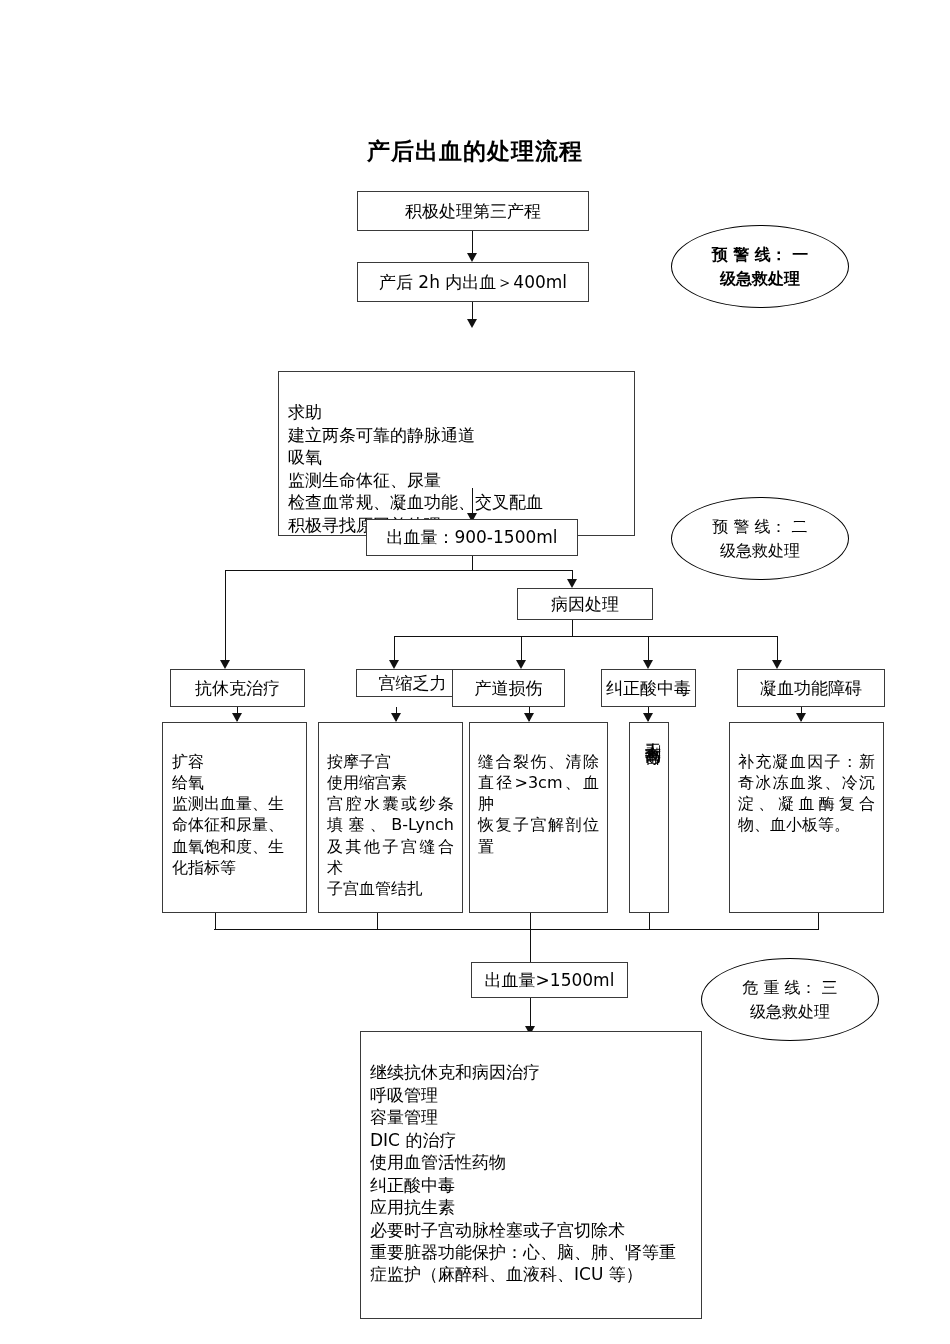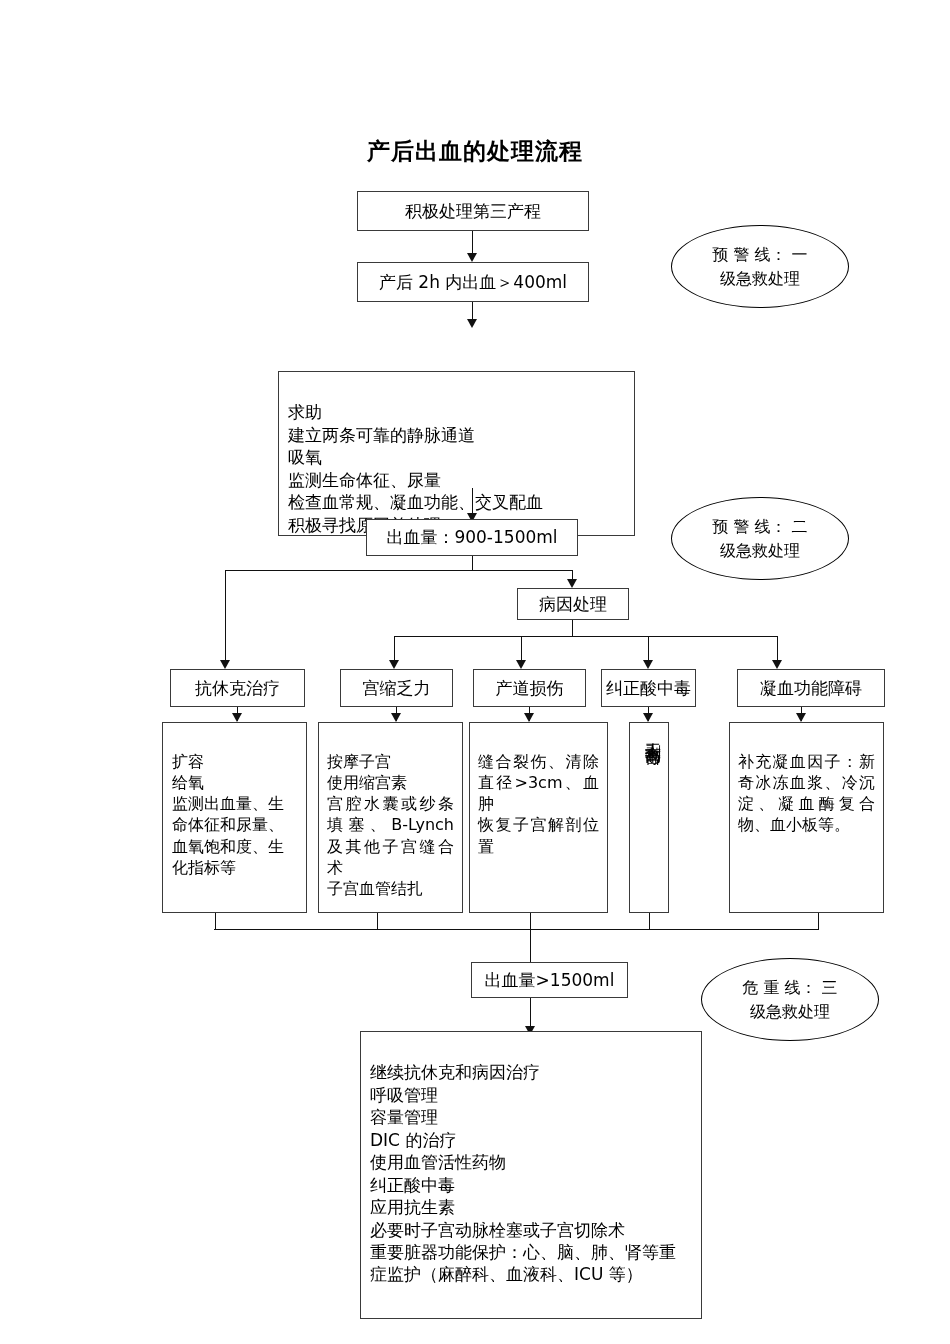--- a/index.html
+++ b/index.html
@@ -133,42 +133,42 @@
 
   <div class="vline" style="left:472px; top:556px; height:14px;"></div>
   <div class="hline" style="left:225px; top:570px; width:348px;"></div>
 
   <div class="vline" style="left:225px; top:570px; height:93px;"></div>
   <div class="arrowhead" style="left:220px; top:660px;"></div>
 
   <div class="vline" style="left:572px; top:570px; height:12px;"></div>
   <div class="arrowhead" style="left:567px; top:579px;"></div>
 
-  <div class="box center" style="left:517px; top:588px; width:112px; height:32px;">
+  <div class="box center" style="left:517px; top:588px; width:136px; height:32px;">
     <span>病因处理</span>
   </div>
   <div class="vline" style="left:572px; top:620px; height:16px;"></div>
 
   <div class="hline" style="left:394px; top:636px; width:383px;"></div>
   <div class="vline" style="left:394px; top:636px; height:27px;"></div>
   <div class="arrowhead" style="left:389px; top:660px;"></div>
   <div class="vline" style="left:521px; top:636px; height:27px;"></div>
   <div class="arrowhead" style="left:516px; top:660px;"></div>
   <div class="vline" style="left:648px; top:636px; height:27px;"></div>
   <div class="arrowhead" style="left:643px; top:660px;"></div>
   <div class="vline" style="left:777px; top:636px; height:27px;"></div>
   <div class="arrowhead" style="left:772px; top:660px;"></div>
 
   <div class="box center" style="left:170px; top:669px; width:135px; height:38px;">
     <span>抗休克治疗</span>
   </div>
-  <div class="box center" style="left:340px; top:669px; width:113px; height:38px;">
+  <div class="box center" style="left:356px; top:669px; width:113px; height:28px;">
     <span>宫缩乏力</span>
   </div>
-  <div class="box center" style="left:473px; top:669px; width:113px; height:38px;">
+  <div class="box center" style="left:452px; top:669px; width:113px; height:38px;">
     <span>产道损伤</span>
   </div>
   <div class="box center" style="left:601px; top:669px; width:95px; height:38px;">
     <span>纠正酸中毒</span>
   </div>
   <div class="box center" style="left:727px; top:669px; width:148px; height:38px;margin-left:10px;">
     <span>凝血功能障碍</span>
   </div>
 
   <div class="vline" style="left:237px; top:707px; height:14px;"></div>
@@ -227,21 +227,21 @@
 呼吸管理
 容量管理
 DIC 的治疗
 使用血管活性药物
 纠正酸中毒
 应用抗生素
 必要时子宫动脉栓塞或子宫切除术
 重要脏器功能保护：心、脑、肺、肾等重症监护（麻醉科、血液科、ICU 等）</span>
   </div>
 
-  <div class="ellipse" style="left:671px; top:225px; width:178px; height:83px;">
+  <div class="ellipse" style="left:671px; top:225px; width:178px; height:83px;font-weight:bold;">
     <span>预 警 线： 一
 级急救处理</span>
   </div>
   <div class="ellipse" style="left:671px; top:497px; width:178px; height:83px;">
     <span>预 警 线： 二
 级急救处理</span>
   </div>
   <div class="ellipse" style="left:701px; top:958px; width:178px; height:83px;">
     <span>危 重 线： 三
 级急救处理</span>

